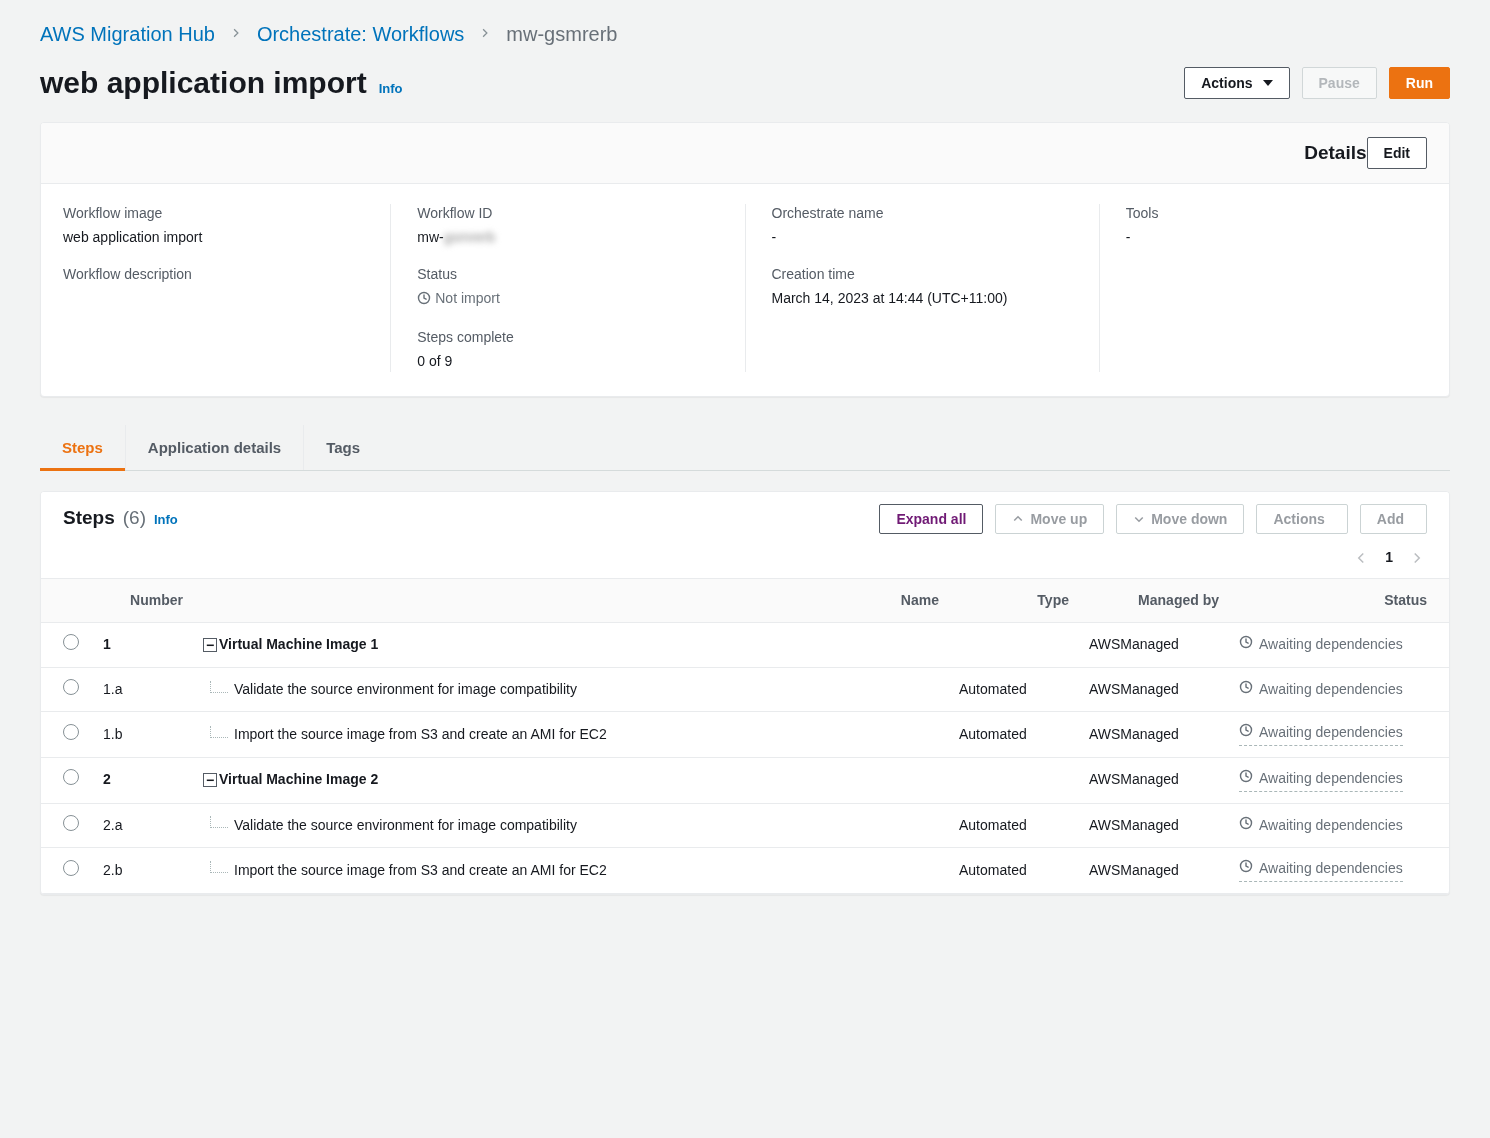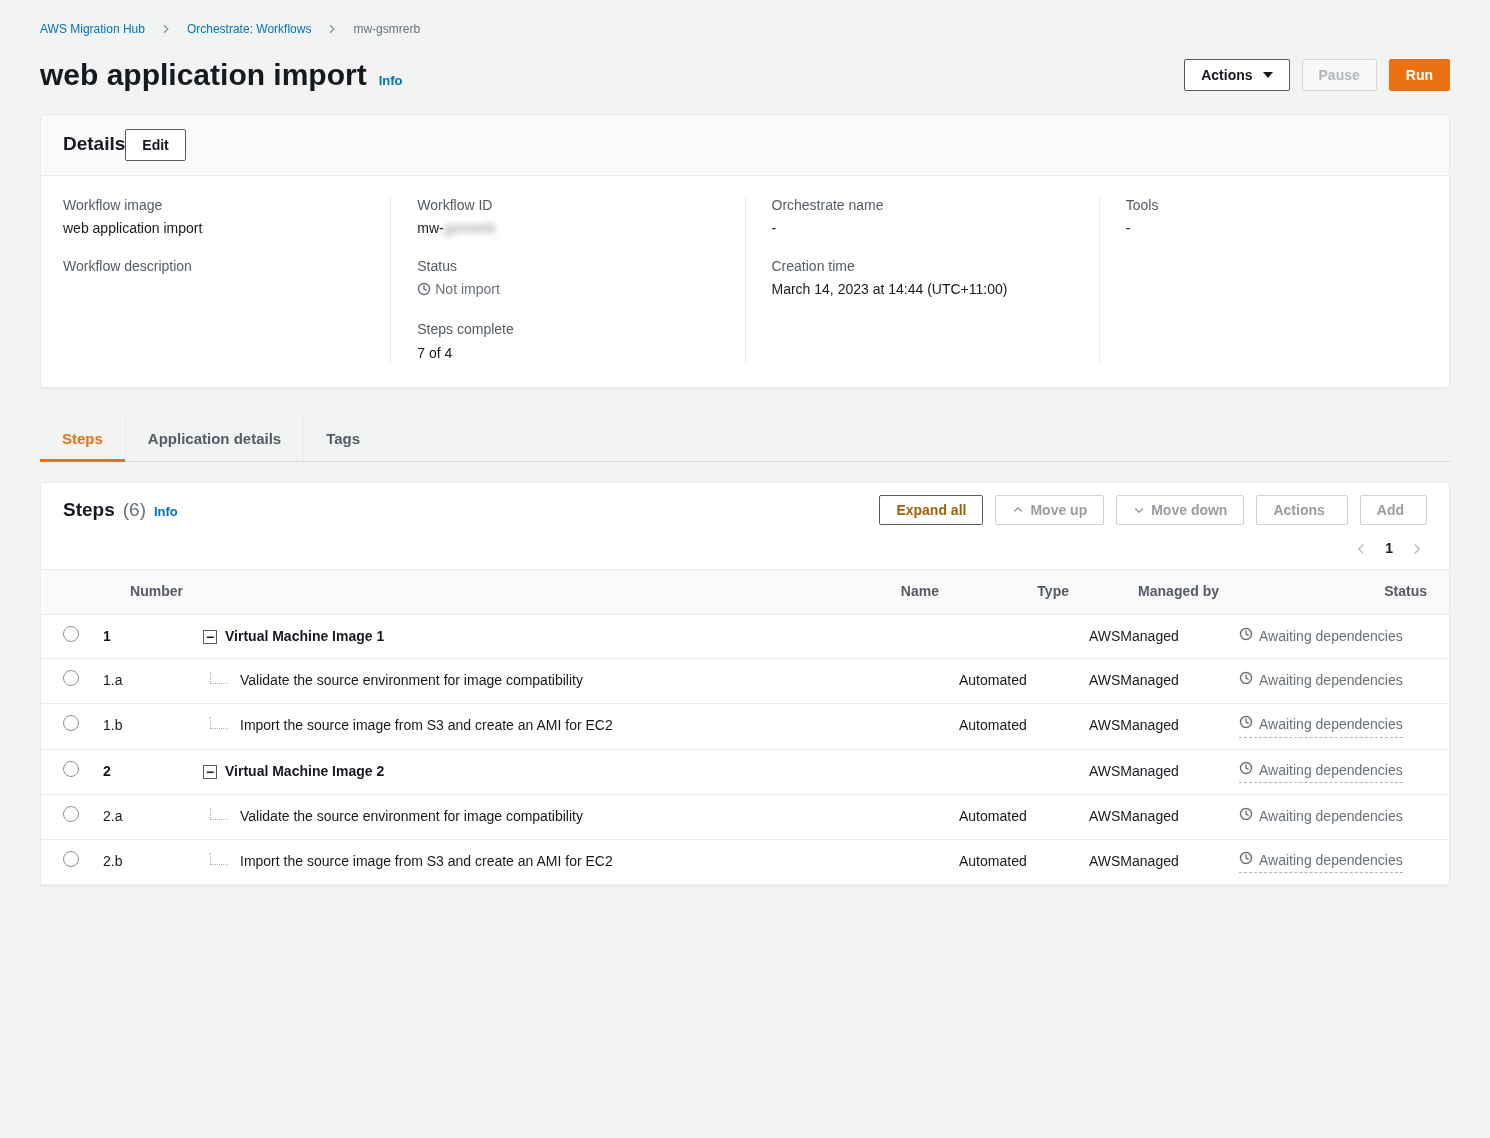--- a/index.html
+++ b/index.html
@@ -19,40 +19,40 @@
     --header-band:#fafafa;
     --table-head:#fafafa;
   }
   *{box-sizing:border-box}
   body{
     margin:0;padding:0;font-family:"Amazon Ember","Helvetica Neue",Helvetica,Arial,sans-serif;
     background:var(--bg);color:var(--text);font-size:14px;line-height:1.4;
   }
   .page{padding:12px 40px 40px;min-width:1200px;max-width:1490px;margin:0 auto}
   
-  .crumbs{display:flex;align-items:center;gap:16px;font-size:12px;padding:8px 0 10px}
+  .crumbs{display:flex;align-items:center;gap:16px;font-size:20px;padding:8px 0 10px}
   .crumbs a{color:var(--link);text-decoration:none}
   .crumbs .sep{color:#879196;font-size:14px}
   .crumbs .cur{color:var(--text-light)}
   
   .title-row{display:flex;align-items:center;justify-content:space-between;margin:4px 0 18px}
   .title-row h1{margin:0;font-size:30px;font-weight:700;display:flex;align-items:baseline;gap:12px}
   .info-link{font-size:13px;color:var(--link);font-weight:700;cursor:pointer}
   .actions{display:flex;gap:12px;align-items:center}
   
   .btn{display:inline-flex;align-items:center;gap:8px;background:var(--button-bg);border:1px solid var(--button-border);
        color:#16191f;font-size:14px;font-weight:700;padding:7px 16px;border-radius:2px;cursor:pointer}
   .btn.disabled{opacity:.45;cursor:default;border-color:#aab7b8;color:#687078}
   .btn.primary{background:var(--accent);border-color:var(--accent);color:#fff}
   .btn .caret{width:0;height:0;border-left:5px solid transparent;border-right:5px solid transparent;border-top:6px solid currentColor;display:inline-block;margin-left:2px}
   .iconbtn{background:transparent;border:none;cursor:pointer;padding:4px;color:#545b64}
   
   .card{background:var(--card);border:1px solid var(--border-soft);border-radius:4px;
         box-shadow:0 1px 1px rgba(0,0,0,.05);margin-bottom:28px;overflow:hidden}
-  .card-head{display:flex;align-items:center;justify-content:flex-start;padding:14px 22px;background:var(--header-band);border-bottom:1px solid var(--border-soft)}
+  .card-head{display:flex;align-items:center;justify-content:flex-end;padding:14px 22px;background:var(--header-band);border-bottom:1px solid var(--border-soft)}
   .card-head h2{margin:0;font-size:19px;font-weight:700}
   .card-body{padding:20px 22px 24px;display:flex}
   .col{flex:1;padding-right:26px;border-right:1px solid var(--border-soft)}
   .col:last-child{border-right:none;padding-right:0}
   .col + .col{padding-left:26px}
   .field{margin-bottom:18px}
   .field:last-child{margin-bottom:0}
   .field-label{color:var(--text-muted);font-size:14px;margin-bottom:4px}
   .field-value{color:var(--text);font-size:14px}
   .field-value.muted{color:var(--text-light)}
@@ -63,34 +63,34 @@
   .tab{padding:12px 22px;font-size:15px;font-weight:700;color:var(--text-muted);cursor:pointer;position:relative}
   .tab + .tab{border-left:1px solid var(--border-soft)}
   .tab.active{color:var(--accent)}
   .tab.active::after{content:"";position:absolute;left:0;right:0;bottom:-1px;height:3px;background:var(--accent)}
   
   .steps-head{display:flex;align-items:center;justify-content:space-between;padding:12px 22px 10px;background:var(--card)}
   .steps-title{font-size:19px;font-weight:700;display:flex;align-items:baseline;gap:8px}
   .steps-title .count{color:var(--text-light);font-weight:400}
   .steps-actions{display:flex;gap:12px;align-items:center}
   .btn-slim{border:1px solid #aab7b8;background:#fff;color:#545b64;font-weight:700;font-size:14px;padding:6px 16px;border-radius:2px;display:inline-flex;align-items:center;gap:6px;cursor:default;opacity:.6}
-  .btn-slim.enabled{opacity:1;cursor:pointer;border-color:#545b64;color:#a16207}
+  .btn-slim.enabled{opacity:1;cursor:pointer;border-color:#545b64;color:#701a75}
   .pager{display:flex;align-items:center;justify-content:flex-end;gap:14px;padding:4px 22px 10px}
   .pager .pg{font-weight:700}
   .pager svg{display:block}
   
   table{width:100%;border-collapse:collapse}
   thead th{font-size:14px;font-weight:700;color:#545b64;text-align:right;padding:12px 10px;border-top:1px solid var(--border-soft);border-bottom:1px solid var(--border-soft);background:var(--table-head)}
   tbody td{padding:11px 10px;border-bottom:1px solid var(--border-soft);font-size:14px;vertical-align:middle}
   th:first-child, td:first-child{padding-left:22px;width:52px}
   th:last-child, td:last-child{padding-right:22px}
   .radio{width:16px;height:16px;border:1px solid #879196;border-radius:50%;display:inline-block;background:#fff}
   .num{font-weight:400;color:#16191f}
   .num.bold{font-weight:700}
-  .namecell{display:flex;align-items:center;gap:8px}
+  .namecell{display:flex;align-items:center;gap:2px}
   .treebox{width:14px;height:14px;border:1px solid #545b64;display:inline-flex;align-items:center;justify-content:center;font-size:14px;line-height:1;background:#fff;font-weight:700}
   .treebox::before{content:"\2212"}
   .indent{display:inline-block;width:18px;border-left:1px dotted #aab7b8;border-bottom:1px dotted #aab7b8;height:12px;margin-left:7px;margin-right:4px;position:relative;top:-3px}
   .rowname{font-weight:400}
   .rowname.bold{font-weight:700}
   .status-cell{display:flex;align-items:center;gap:6px;color:var(--text-light)}
   .status-cell.dotted{border-bottom:1px dashed #aab7b8;padding-bottom:2px;width:max-content}
   svg{overflow:visible}
   
   col.c-sel{width:52px}
@@ -168,21 +168,21 @@
             <span class="clock-icon">
               <svg width="14" height="14" viewBox="0 0 16 16">
                   <circle cx="8" cy="8" r="6.3" fill="none" stroke="#687078" stroke-width="1.6"></circle>
                   <path d="M8 4.5V8l2.4 1.4" fill="none" stroke="#687078" stroke-width="1.6" stroke-linecap="round"></path>
                 </svg>
             </span><span>Not import</span>
           </div>
         </div>
         <div class="field">
           <div class="field-label">Steps complete</div>
-          <div class="field-value">7 of 4</div>
+          <div class="field-value">0 of 9</div>
         </div>
       </div>
       <div class="col">
         <div class="field">
           <div class="field-label">Orchestrate name</div>
           <div class="field-value">-</div>
         </div>
         <div class="field">
           <div class="field-label">Creation time</div>
           <div class="field-value">March 14, 2023 at 14:44 (UTC+11:00)</div>

